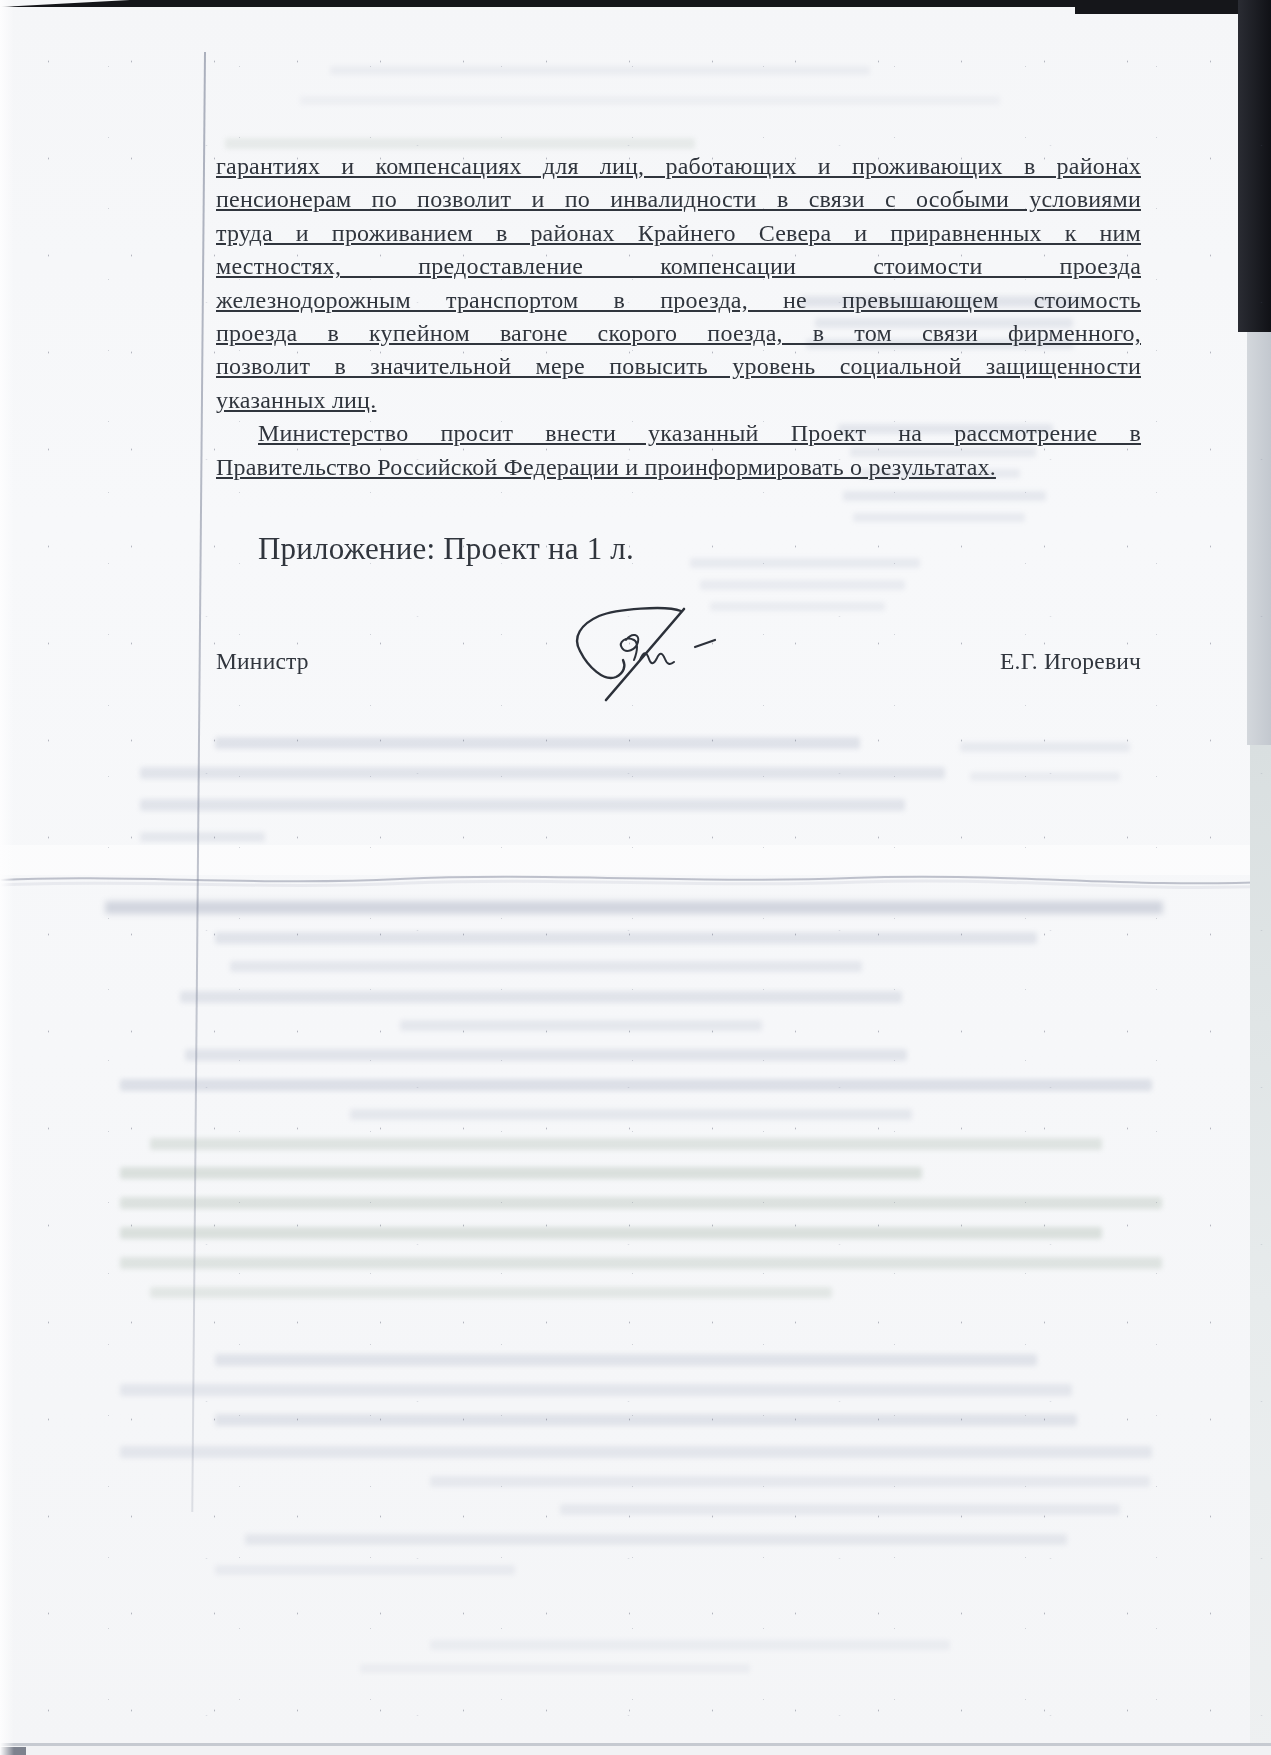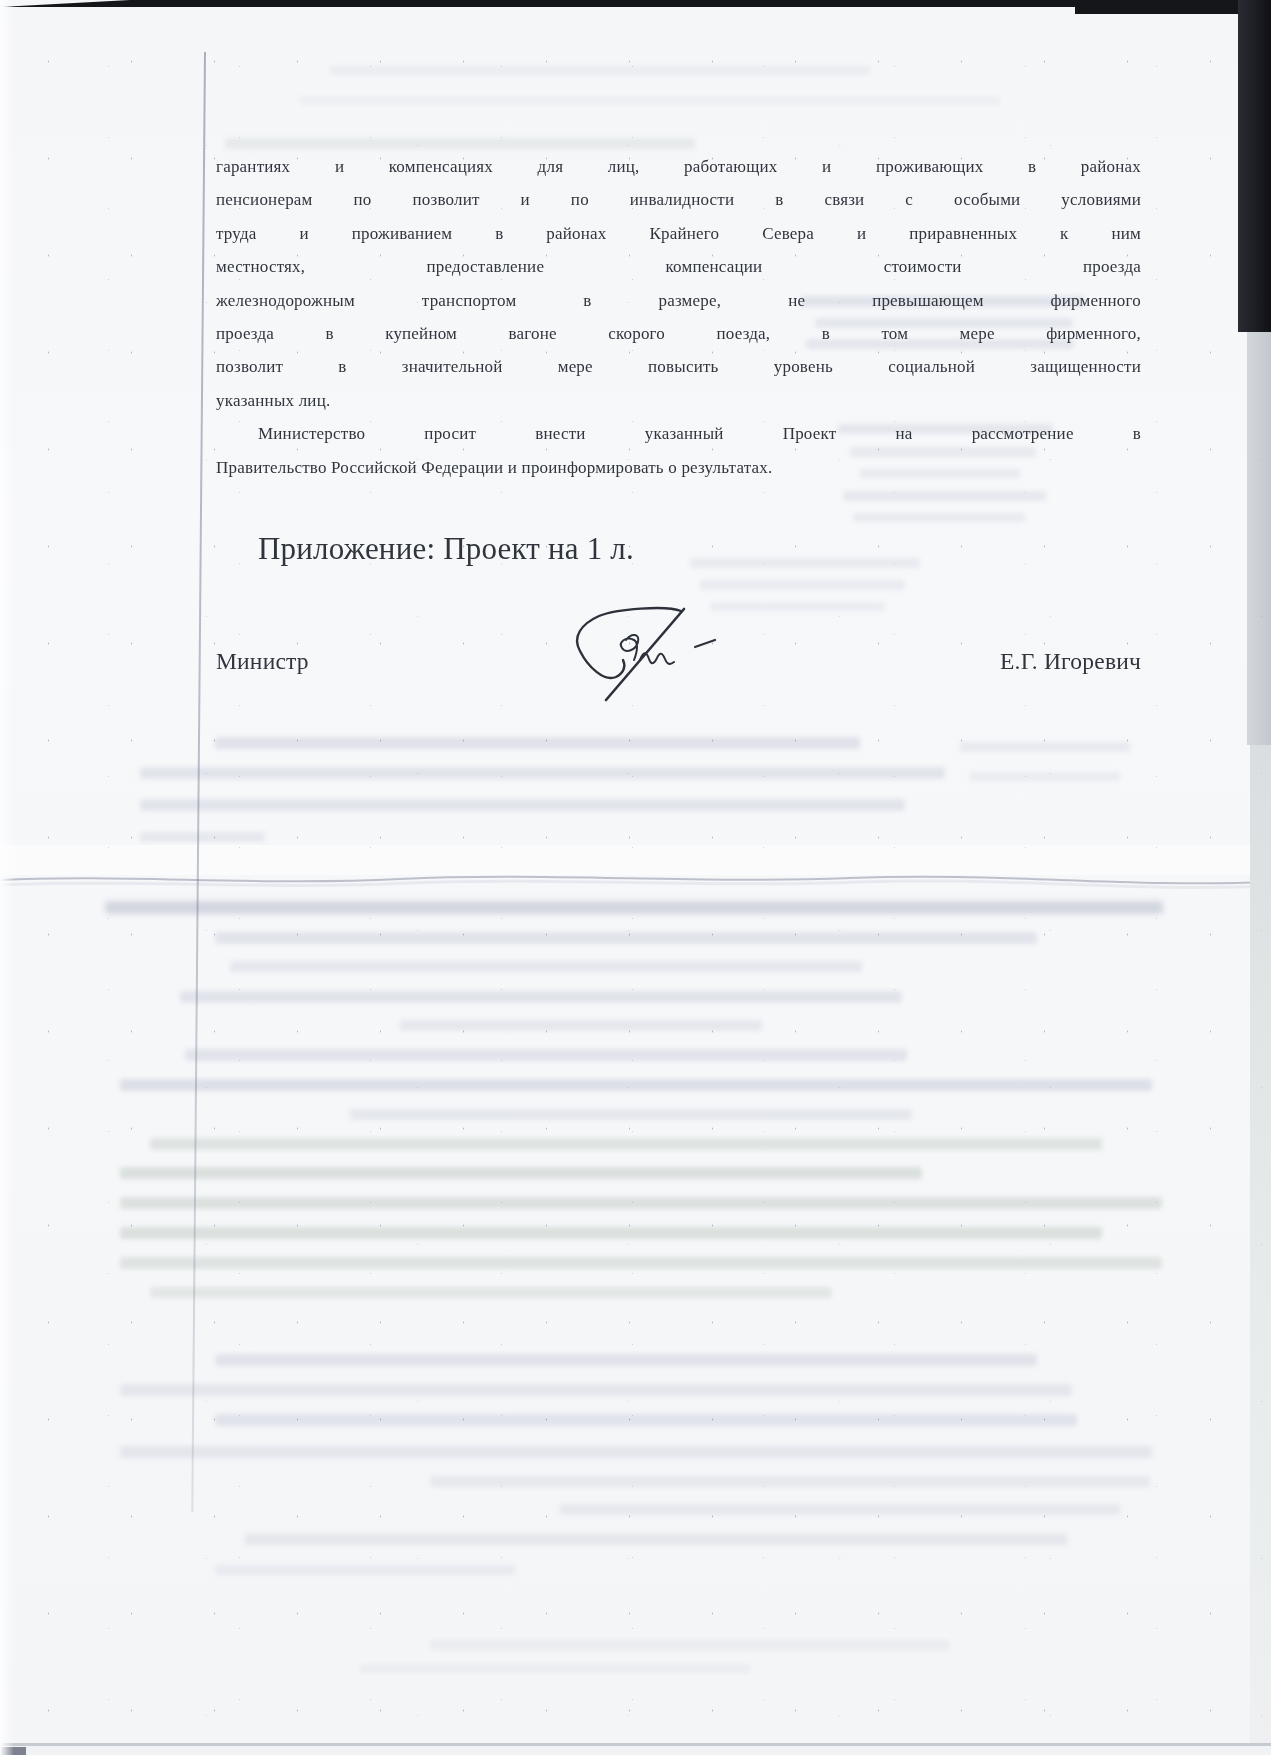--- a/index.html
+++ b/index.html
@@ -37,22 +37,23 @@
   .edge-left-fade{left:0;top:0;width:14px;height:100%;background:linear-gradient(90deg,#fdfdfe,rgba(253,253,254,0));}
   
   .margin-line{
     position:absolute;left:204px;top:52px;width:1.6px;height:1460px;
     background:linear-gradient(180deg,rgba(110,118,140,.55),rgba(110,118,140,.42) 60%,rgba(110,118,140,.18));
     transform:rotate(0.5deg);transform-origin:top left;
   }
   
   .textblock{
     position:absolute;left:216px;top:150px;width:925px;
-    font-size:17px;line-height:33.4px;color:#30353d;
+    font-size:24px;line-height:33.4px;color:#30353d;
     letter-spacing:.2px;
+    text-decoration:underline;
   }
   .line{white-space:normal;text-align:justify;text-align-last:left;}
   .line.j{text-align-last:justify;}
   .line.indent{text-indent:42px;}
   .attachment{
     position:absolute;left:216px;top:532px;width:925px;
     font-size:31px;line-height:33.4px;color:#30353d;text-indent:42px;letter-spacing:.2px;
   }
   .sig-row{
     position:absolute;left:216px;top:645px;width:925px;
@@ -135,22 +136,22 @@
   <div class="g" style="left:360px;top:1664px;width:390px;height:9px;opacity:.09;"></div>
 
   <div class="margin-line"></div>
 
   <div class="textblock">
     <div>
         <div class="line j">гарантиях и компенсациях для лиц, работающих и проживающих в районах</div>
         <div class="line j">пенсионерам по позволит и по инвалидности в связи с особыми условиями</div>
         <div class="line j">труда и проживанием в районах Крайнего Севера и приравненных к ним</div>
         <div class="line j">местностях, предоставление компенсации стоимости проезда</div>
-        <div class="line j">железнодорожным транспортом в размере, не превышающем фирменного</div>
-        <div class="line j">проезда в купейном вагоне скорого поезда, в том мере фирменного,</div>
+        <div class="line j">железнодорожным транспортом в проезда, не превышающем стоимость</div>
+        <div class="line j">проезда в купейном вагоне скорого поезда, в том связи фирменного,</div>
         <div class="line j">позволит в значительной мере повысить уровень социальной защищенности</div>
         <div class="line">указанных лиц.</div>
       </div>
     <div>
         <div class="line j indent">Министерство просит внести указанный Проект на рассмотрение в</div>
         <div class="line">Правительство Российской Федерации и проинформировать о результатах.</div>
       </div>
   </div>
 
   <div class="attachment">Приложение: Проект на 1 л.</div>

